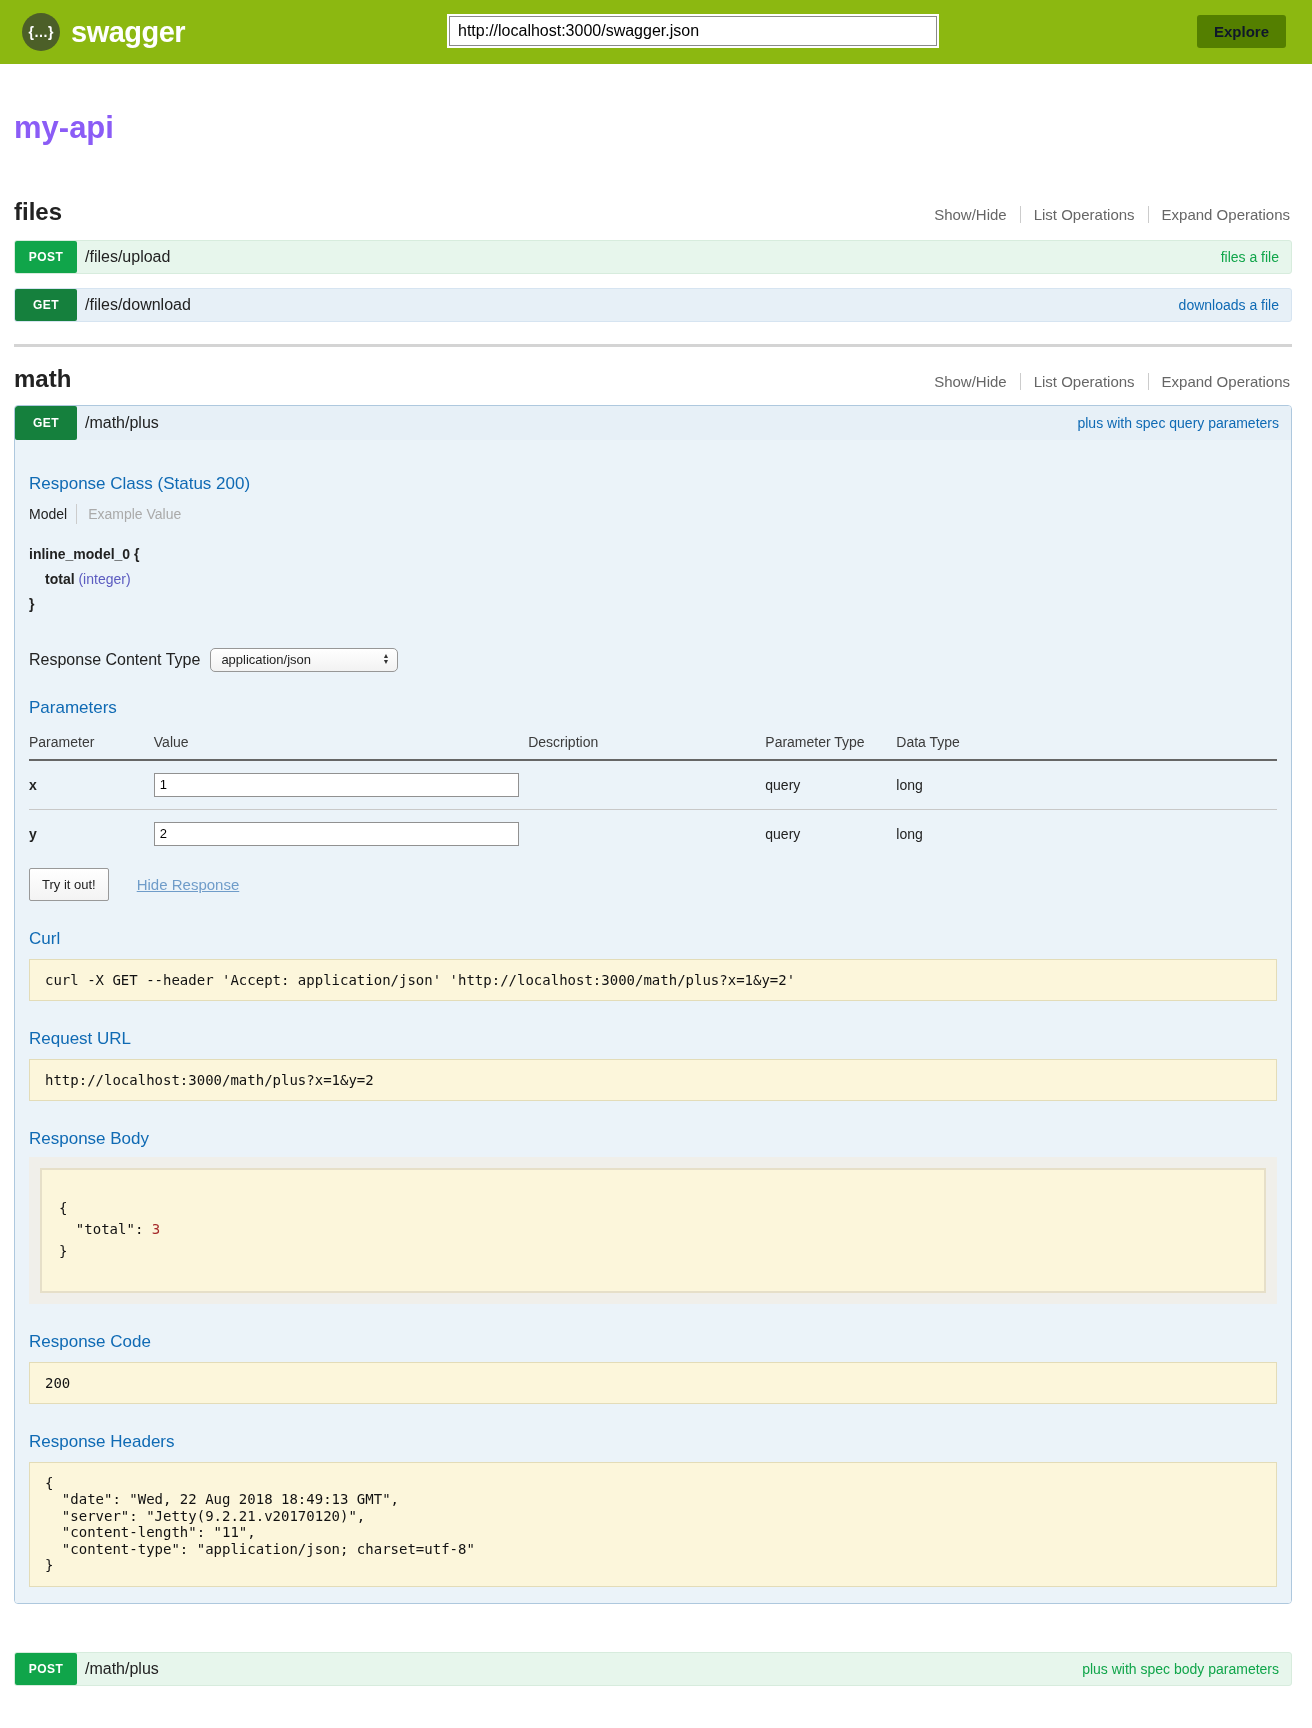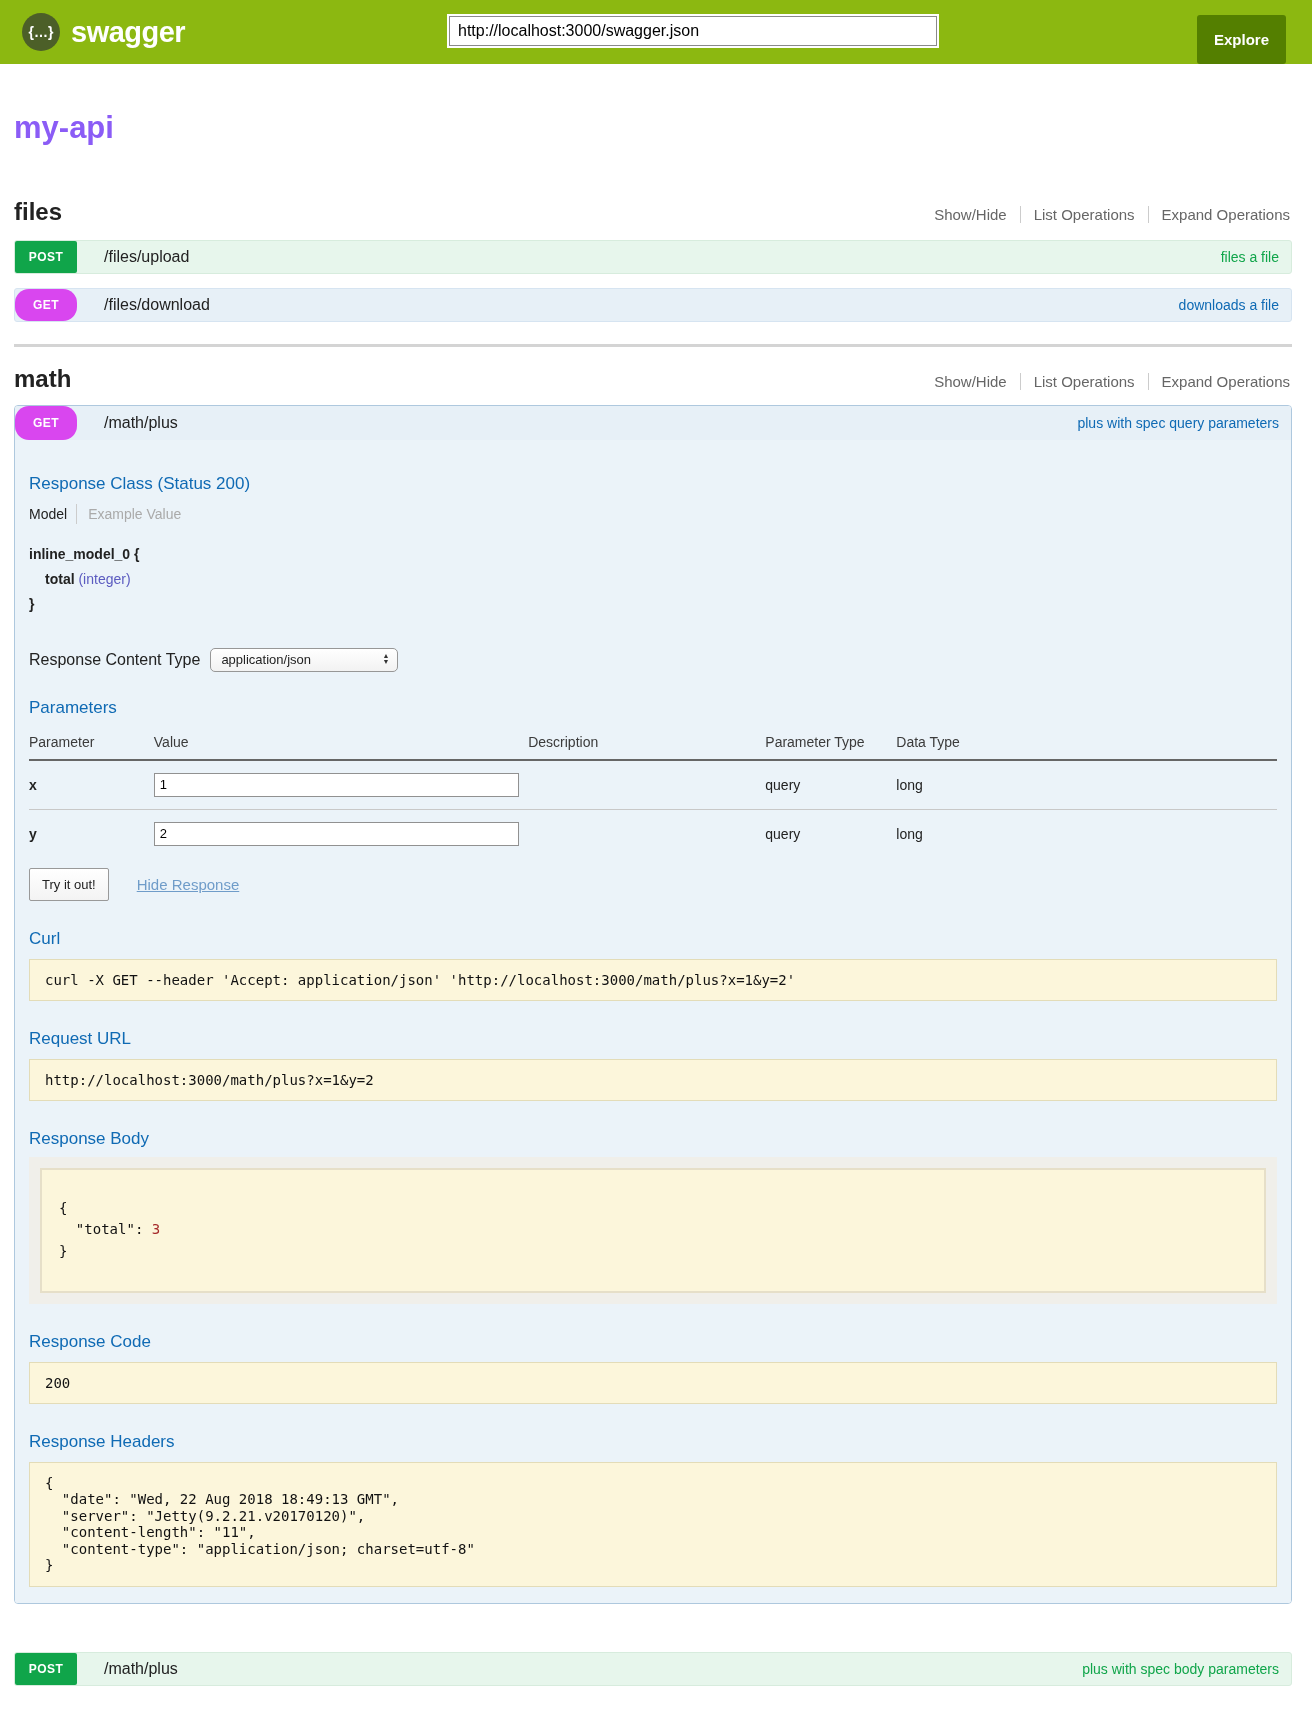--- a/index.html
+++ b/index.html
@@ -9,43 +9,43 @@
 
   
   .topbar { height:64px; background:#8cb811; position:relative; display:flex; align-items:center; padding:0 22px; }
   .logo { display:flex; align-items:center; gap:11px; }
   .logo-circle { width:38px; height:38px; border-radius:50%; background:#4c5f28; color:#fff;
                  display:flex; align-items:center; justify-content:center; font-weight:bold; font-size:14px; }
   .brand { color:#fff; font-size:29px; font-weight:bold; letter-spacing:-0.5px; }
   .url-wrap { position:absolute; left:447px; top:14px; background:#fff; padding:2px; width:492px; }
   .url-input { width:100%; height:30px; border:1px solid #8a8a8a; font-size:16px; padding:2px 8px;
                font-family:"Liberation Sans",sans-serif; outline:none; display:block; }
-  .explore-btn { position:absolute; right:26px; top:15px; background:#547f00; border:none; color:#ffffff;
-                 font-weight:bold; font-size:15px; padding:16px 17px; border-radius:3px; cursor:pointer;
+  .explore-btn { position:absolute; right:26px; top:15px; background:#547f00; border:none; color:#0f172a;
+                 font-weight:bold; font-size:15px; padding:8px 17px; border-radius:3px; cursor:pointer;
                  font-family:"Liberation Sans",sans-serif; }
 
   
   .content { margin:0 20px 0 14px; }
   h1.api-title { font-size:31px; margin:46px 0 0 0; font-weight:bold; color:#8b5cf6; }
 
   .section-head { display:flex; align-items:baseline; margin-top:52px; }
   .section-title { font-size:24px; font-weight:bold; color:#222; }
   .opts { margin-left:auto; font-size:15px; color:#666; display:flex; align-items:center; }
   .opts a { color:#666; text-decoration:none; padding:0 13px; cursor:pointer; }
   .opts a + a { border-left:1px solid #ccc; }
   .opts a:last-child { padding-right:2px; }
 
   .op-row { display:flex; align-items:center; height:34px; border-radius:3px; margin-top:14px; cursor:pointer; }
   .op-row.get  { background:#e7f0f7; border:1px solid #d6e4f1; }
   .op-row.post { background:#e7f6ec; border:1px solid #d7ecdd; }
   .badge { width:62px; align-self:stretch; display:flex; align-items:center; justify-content:center;
            color:#fff; font-weight:bold; font-size:12px; border-radius:2px; letter-spacing:0.5px; }
-  .badge.get  { background:#d946ef;border-radius:14px; }
+  .badge.get  { background:#15803d; }
   .badge.post { background:#10a54a; }
-  .op-path { margin-left:27px; font-size:16px; color:#222; text-decoration:none; }
+  .op-path { margin-left:8px; font-size:16px; color:#222; text-decoration:none; }
   .op-summary { margin-left:auto; margin-right:12px; font-size:14px; text-decoration:none; }
   .op-summary.blue  { color:#0f6ab4; }
   .op-summary.green { color:#10a54a; }
 
   .section-divider { height:3px; background:#d4d4d4; margin-top:22px; }
 
   
   .op-expanded { margin-top:12px; border:1px solid #aec8de; border-radius:4px; overflow:hidden; }
   .op-expanded .op-row { margin-top:0; border:none; border-radius:0; }
   .op-content { background:#ebf3f9; padding:20px 14px 16px 14px; }

